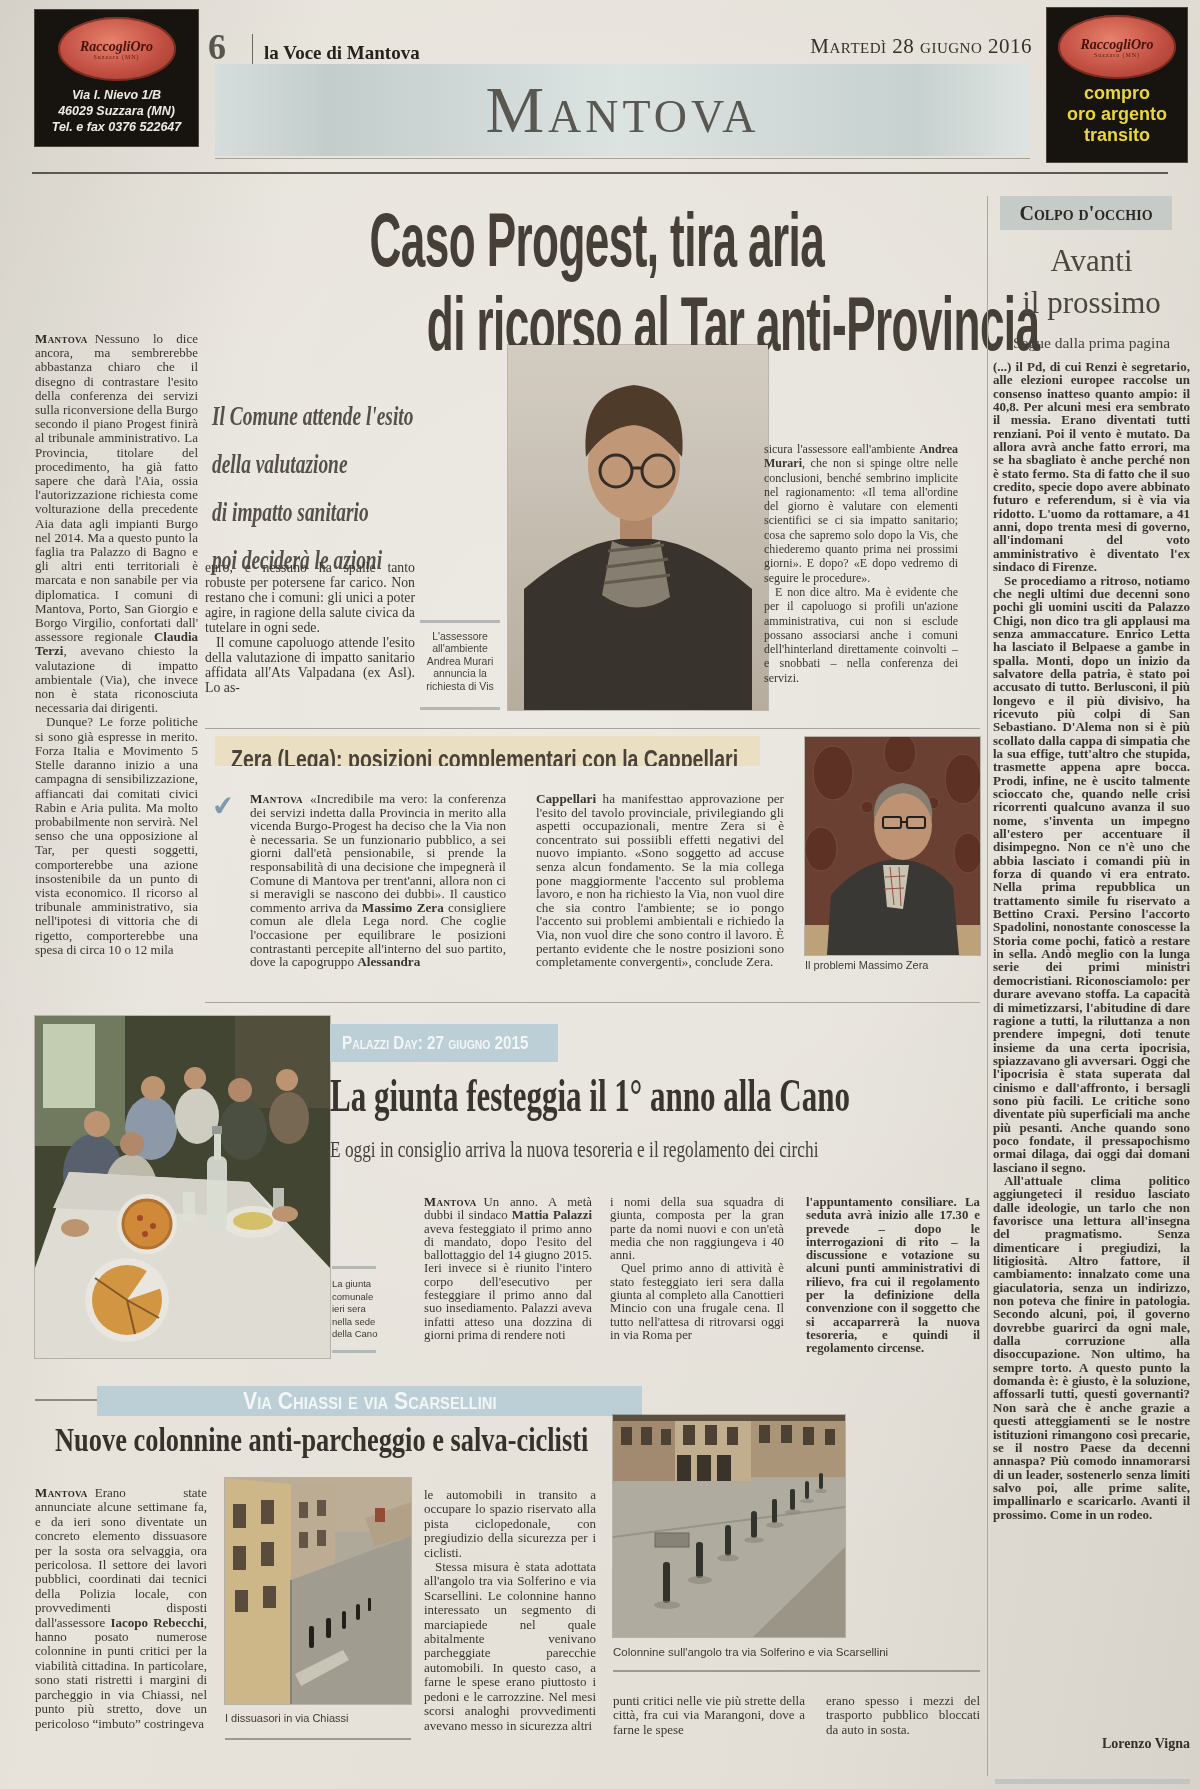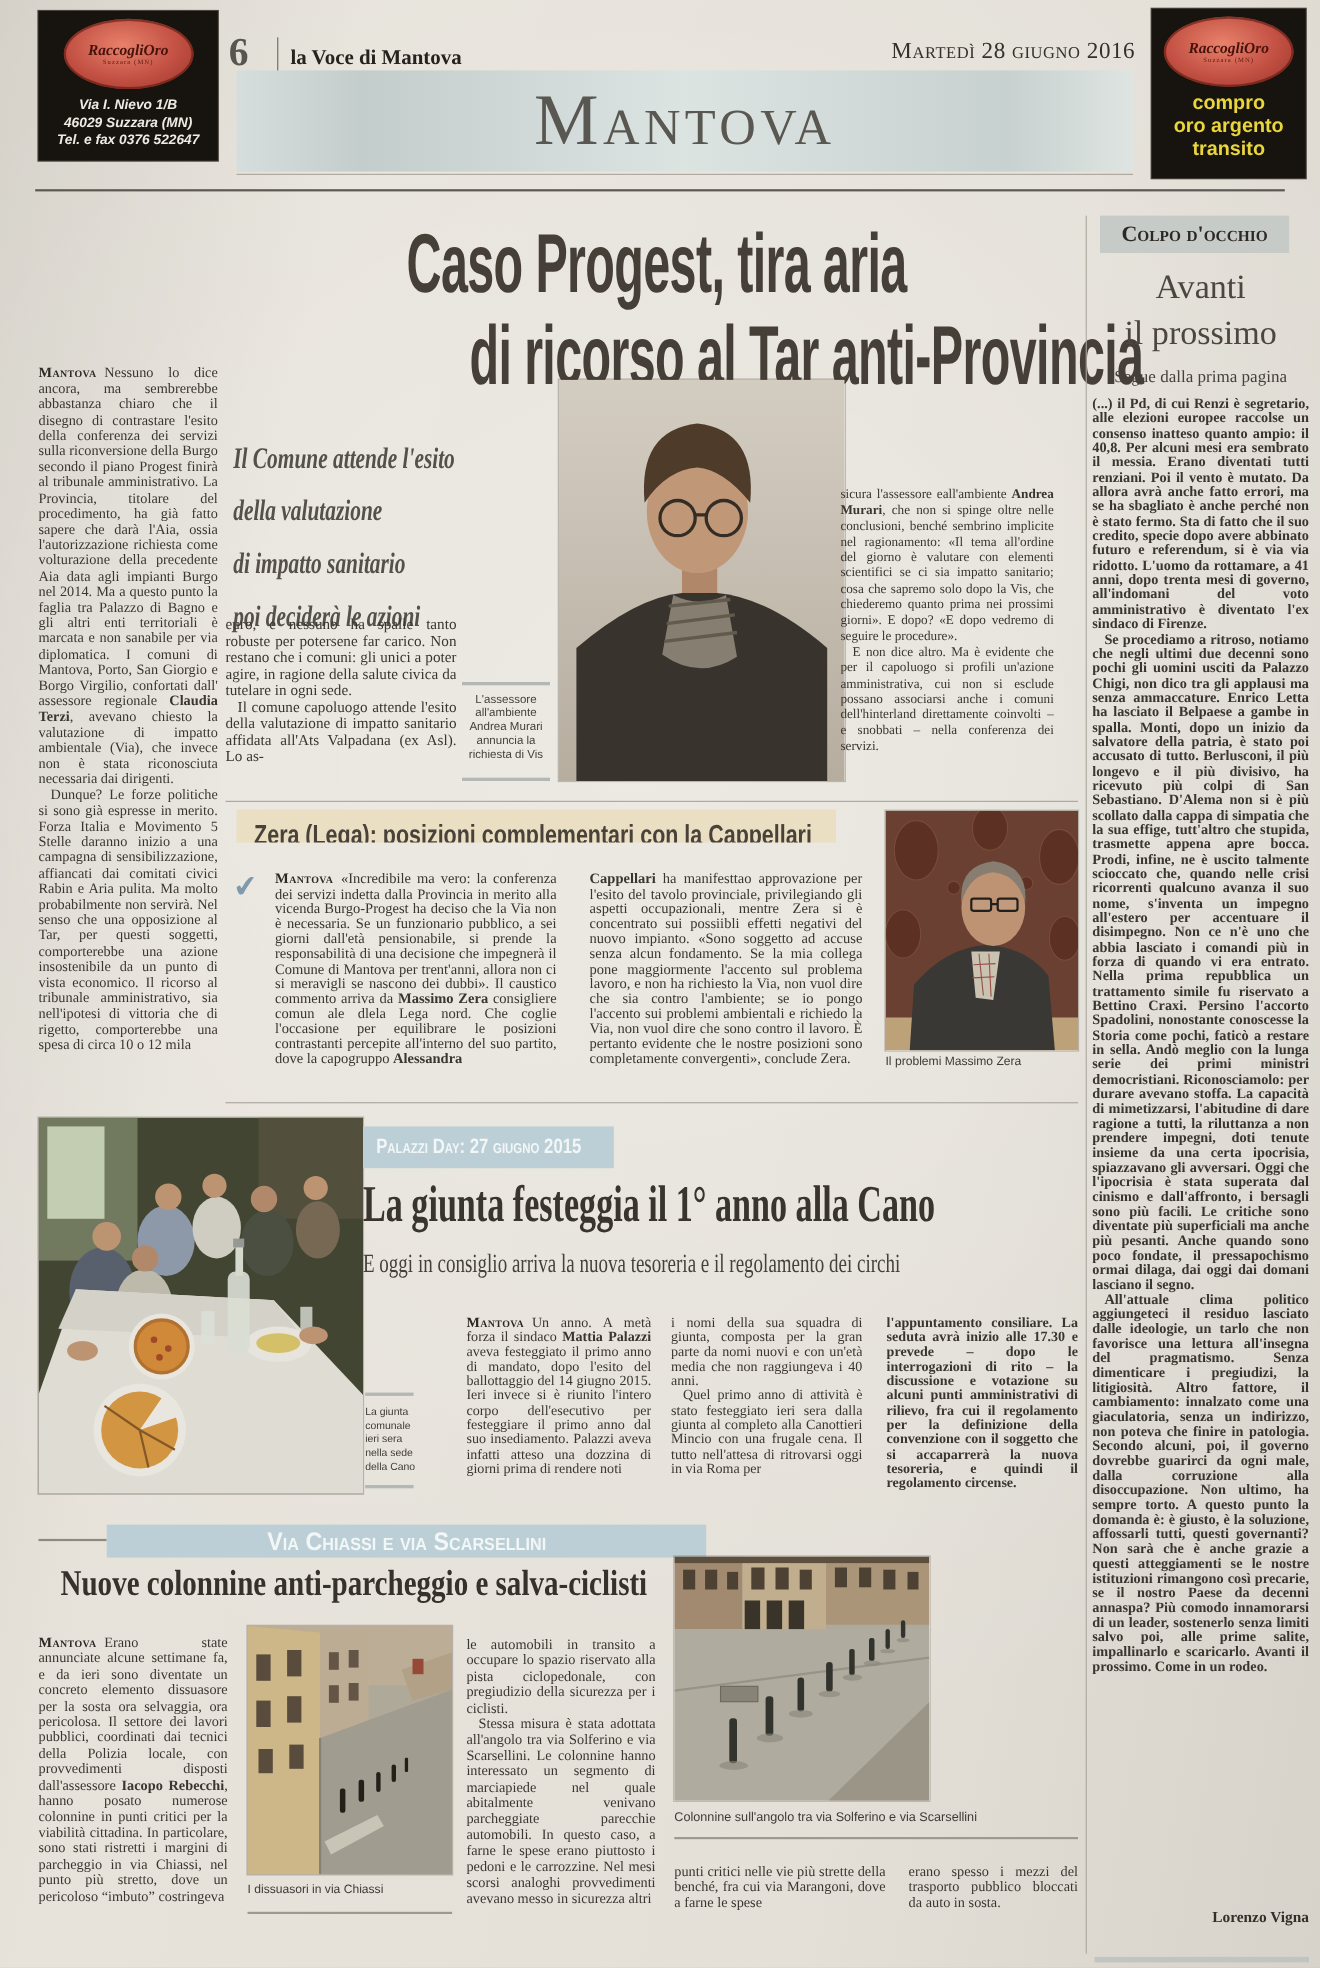--- a/index.html
+++ b/index.html
@@ -271,21 +271,21 @@
   <div class="photocap" style="left:332px;top:1278px;width:48px;font-size:9.5px;line-height:12.6px;">La giunta comunale ieri sera nella sede della Cano</div>
   <div class="caprule" style="left:332px;top:1350px;width:44px;"></div>
 
   <div class="blue-banner" style="left:330px;top:1024px;width:228px;height:38px;">
     <span style="font-size:19px;line-height:38px;margin-left:12px;transform:scaleX(.8);">Palazzi Day: 27 giugno 2015</span>
   </div>
   <div class="pal-headline"><span class="scx">La giunta festeggia il 1° anno alla Cano</span></div>
   <div class="pal-sub"><span class="scx">E oggi in consiglio arriva la nuova tesoreria e il regolamento dei circhi</span></div>
 
   <div class="col" style="left:424px;top:1196px;width:168px;height:166px;font-size:12.8px;line-height:13.3px;">
-    <p><b class="dl">Mantova</b><span>Un anno. A metà forza il sindaco </span><b>Mattia Palazzi</b><span> aveva festeggiato il primo anno di mandato, dopo l'esito del ballottaggio del 14 giugno 2015. Ieri invece si è riunito l'intero corpo dell'esecutivo per festeggiare il primo anno dal suo insediamento. Palazzi aveva infatti atteso una dozzina di giorni prima di rendere noti</span></p>
+    <p><b class="dl">Mantova</b><span>Un anno. A metà dubbi il sindaco </span><b>Mattia Palazzi</b><span> aveva festeggiato il primo anno di mandato, dopo l'esito del ballottaggio del 14 giugno 2015. Ieri invece si è riunito l'intero corpo dell'esecutivo per festeggiare il primo anno dal suo insediamento. Palazzi aveva infatti atteso una dozzina di giorni prima di rendere noti</span></p>
   </div>
   <div class="col" style="left:610px;top:1196px;width:174px;height:166px;font-size:12.8px;line-height:13.3px;">
     <p>i nomi della sua squadra di giunta, composta per la gran parte da nomi nuovi e con un'età media che non raggiungeva i 40 anni.</p>
     <p class="ind">Quel primo anno di attività è stato festeggiato ieri sera dalla giunta al completo alla Canottieri Mincio con una frugale cena. Il tutto nell'attesa di ritrovarsi oggi in via Roma per</p>
   </div>
   <div class="col" style="left:806px;top:1196px;width:174px;height:166px;font-size:12.8px;line-height:13.3px;font-weight:bold;">
     <p>l'appuntamento consiliare. La seduta avrà inizio alle 17.30 e prevede – dopo le interrogazioni di rito – la discussione e votazione su alcuni punti amministrativi di rilievo, fra cui il regolamento per la definizione della convenzione con il soggetto che si accaparrerà la nuova tesoreria, e quindi il regolamento circense.</p>
   </div>
 
   <div class="rule" style="left:35px;top:1399px;width:62px;height:2px;background:#8d897f;"></div>
@@ -389,19 +389,19 @@
         <ellipse cx="87" cy="165" rx="12" ry="4"></ellipse>
           <ellipse cx="54" cy="190" rx="13" ry="4"></ellipse>
       </g>
       <rect width="232" height="222" fill="rgba(60,50,30,0.04)"></rect>
     </svg>
   </div>
   <div class="photocap" style="left:613px;top:1646px;width:360px;font-size:11.5px;white-space:nowrap;">Colonnine sull'angolo tra via Solferino e via Scarsellini</div>
   <div class="rule" style="left:613px;top:1670px;width:367px;height:2px;background:#9d998f;"></div>
 
   <div class="col" style="left:613px;top:1694px;width:192px;height:62px;font-size:13px;line-height:14.4px;">
-    <p>punti critici nelle vie più strette della benché, fra cui via Marangoni, dove a farne le spese</p>
+    <p>punti critici nelle vie più strette della città, fra cui via Marangoni, dove a farne le spese</p>
   </div>
   <div class="col" style="left:826px;top:1694px;width:154px;height:62px;font-size:13px;line-height:14.4px;">
     <p>erano spesso i mezzi del trasporto pubblico bloccati da auto in sosta.</p>
   </div>
 
 </div>
 
 </body></html>

